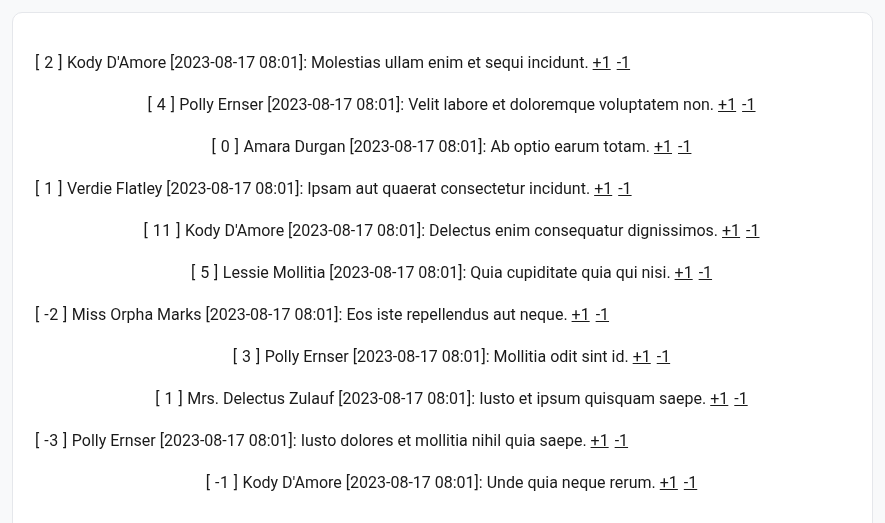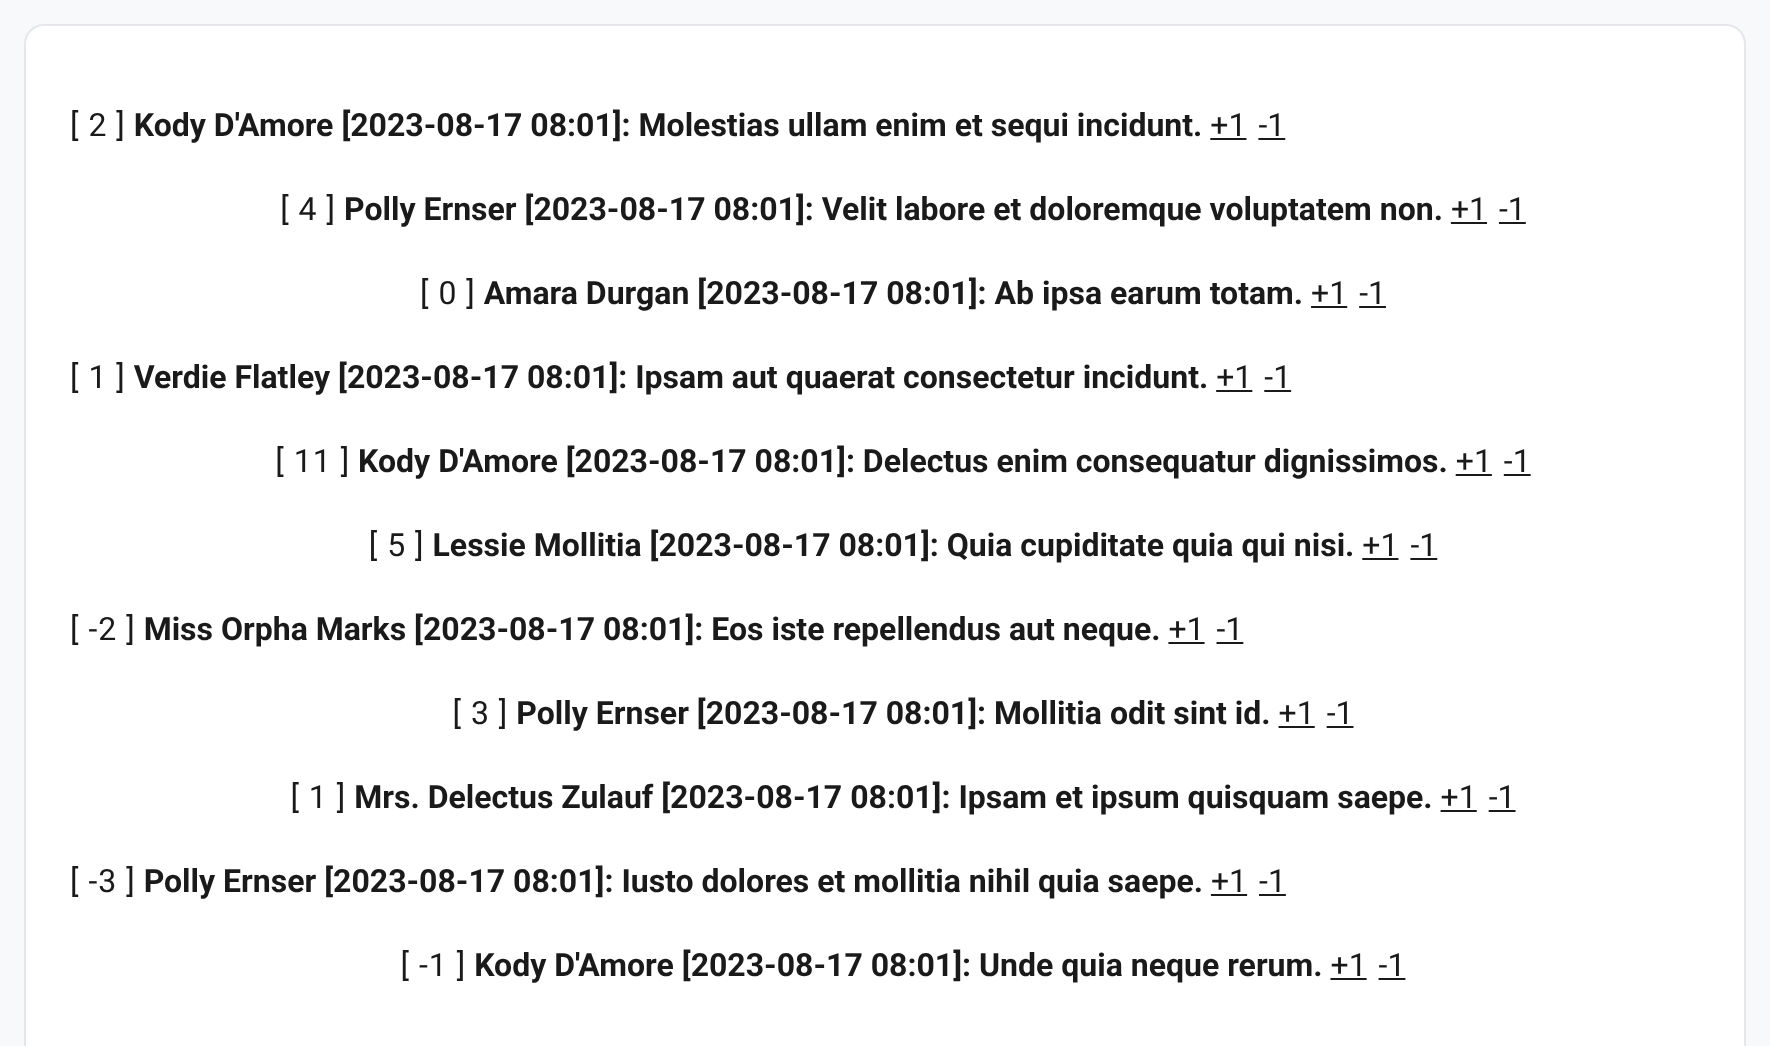--- a/index.html
+++ b/index.html
@@ -23,41 +23,41 @@
     line-height: 1.5;
   }
   .reply {
     margin-left: 18px;
     text-align: center;
   }
   .score {
     letter-spacing: 0.5px;
   }
   .meta {
-    font-weight: 700;
+    font-weight: 400;
   }
   .body-text {
-    font-weight: 700;
+    font-weight: 400;
   }
   .vote {
     text-decoration: underline;
     cursor: pointer;
   }
   .vote + .vote {
     margin-left: 2px;
   }
 </style>
 </head>
 <body>
 
 <div class="card" id="comments-root">
     <div class="comment"><span class="score">[ 2 ]</span> <span class="meta"><span>Kody D'Amore</span> <span>[2023-08-17 08:01]:</span></span> <span class="body-text">Molestias ullam enim et sequi incidunt.</span> <span class="vote">+1</span> <span class="vote">-1</span></div>
     <div class="comment reply"><span class="score">[ 4 ]</span> <span class="meta"><span>Polly Ernser</span> <span>[2023-08-17 08:01]:</span></span> <span class="body-text">Velit labore et doloremque voluptatem non.</span> <span class="vote">+1</span> <span class="vote">-1</span></div>
-    <div class="comment reply"><span class="score">[ 0 ]</span> <span class="meta"><span>Amara Durgan</span> <span>[2023-08-17 08:01]:</span></span> <span class="body-text">Ab ipsa earum totam.</span> <span class="vote">+1</span> <span class="vote">-1</span></div>
+    <div class="comment reply"><span class="score">[ 0 ]</span> <span class="meta"><span>Amara Durgan</span> <span>[2023-08-17 08:01]:</span></span> <span class="body-text">Ab optio earum totam.</span> <span class="vote">+1</span> <span class="vote">-1</span></div>
     <div class="comment"><span class="score">[ 1 ]</span> <span class="meta"><span>Verdie Flatley</span> <span>[2023-08-17 08:01]:</span></span> <span class="body-text">Ipsam aut quaerat consectetur incidunt.</span> <span class="vote">+1</span> <span class="vote">-1</span></div>
     <div class="comment reply"><span class="score">[ 11 ]</span> <span class="meta"><span>Kody D'Amore</span> <span>[2023-08-17 08:01]:</span></span> <span class="body-text">Delectus enim consequatur dignissimos.</span> <span class="vote">+1</span> <span class="vote">-1</span></div>
     <div class="comment reply"><span class="score">[ 5 ]</span> <span class="meta"><span>Lessie Mollitia</span> <span>[2023-08-17 08:01]:</span></span> <span class="body-text">Quia cupiditate quia qui nisi.</span> <span class="vote">+1</span> <span class="vote">-1</span></div>
     <div class="comment"><span class="score">[ -2 ]</span> <span class="meta"><span>Miss Orpha Marks</span> <span>[2023-08-17 08:01]:</span></span> <span class="body-text">Eos iste repellendus aut neque.</span> <span class="vote">+1</span> <span class="vote">-1</span></div>
     <div class="comment reply"><span class="score">[ 3 ]</span> <span class="meta"><span>Polly Ernser</span> <span>[2023-08-17 08:01]:</span></span> <span class="body-text">Mollitia odit sint id.</span> <span class="vote">+1</span> <span class="vote">-1</span></div>
-    <div class="comment reply"><span class="score">[ 1 ]</span> <span class="meta"><span>Mrs. Delectus Zulauf</span> <span>[2023-08-17 08:01]:</span></span> <span class="body-text">Ipsam et ipsum quisquam saepe.</span> <span class="vote">+1</span> <span class="vote">-1</span></div>
+    <div class="comment reply"><span class="score">[ 1 ]</span> <span class="meta"><span>Mrs. Delectus Zulauf</span> <span>[2023-08-17 08:01]:</span></span> <span class="body-text">Iusto et ipsum quisquam saepe.</span> <span class="vote">+1</span> <span class="vote">-1</span></div>
     <div class="comment"><span class="score">[ -3 ]</span> <span class="meta"><span>Polly Ernser</span> <span>[2023-08-17 08:01]:</span></span> <span class="body-text">Iusto dolores et mollitia nihil quia saepe.</span> <span class="vote">+1</span> <span class="vote">-1</span></div>
     <div class="comment reply"><span class="score">[ -1 ]</span> <span class="meta"><span>Kody D'Amore</span> <span>[2023-08-17 08:01]:</span></span> <span class="body-text">Unde quia neque rerum.</span> <span class="vote">+1</span> <span class="vote">-1</span></div>
   </div>
 
 </body></html>

